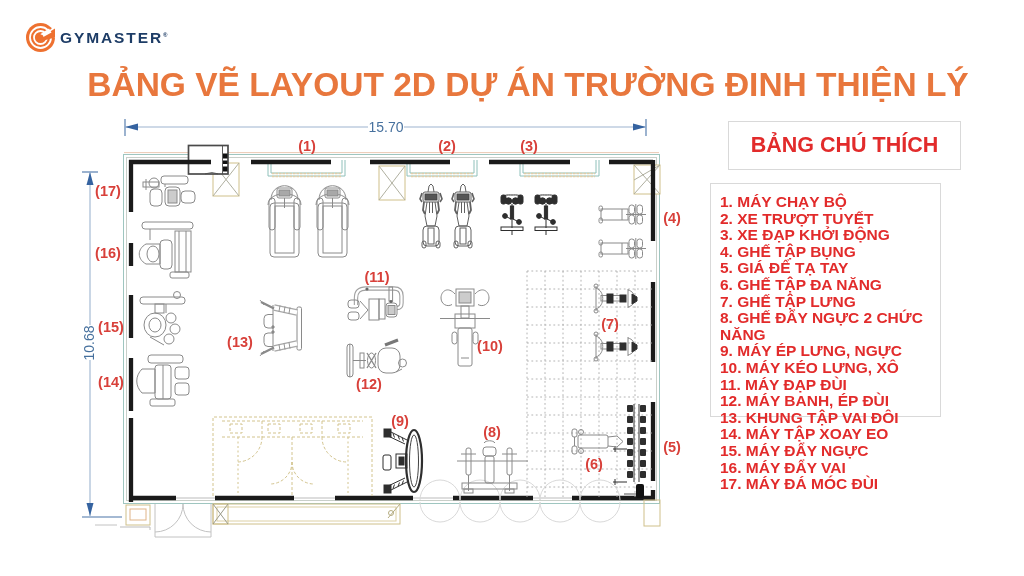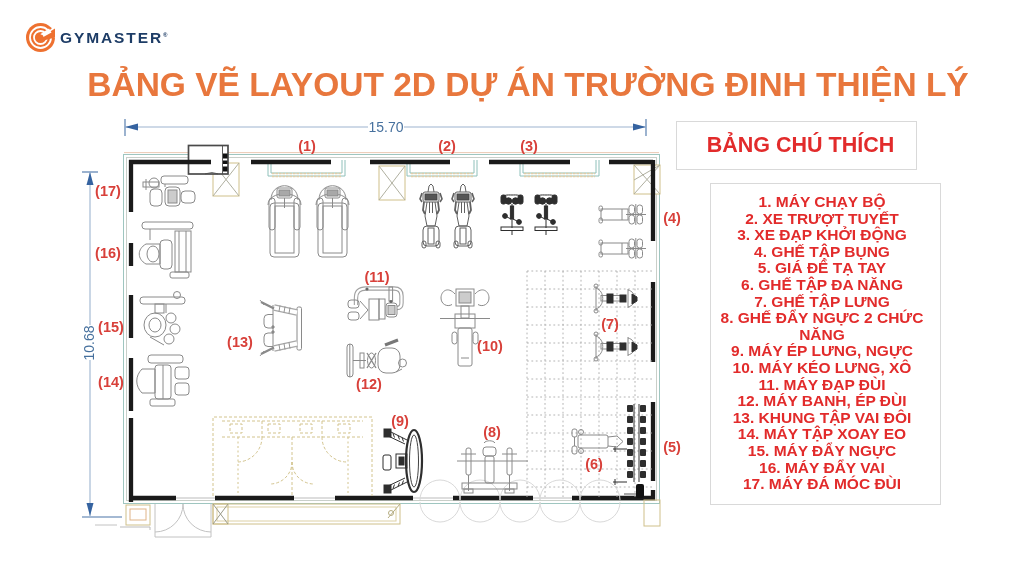--- a/index.html
+++ b/index.html
@@ -1,22 +1,22 @@
 <!DOCTYPE html>
 <html><head>
 <meta charset="utf-8">
 <style>
 html,body{margin:0;padding:0;background:#fff;}
 body{width:1024px;height:576px;overflow:hidden;position:relative;font-family:"Liberation Sans",sans-serif;}
 #logo{position:absolute;left:25px;top:22px;display:flex;align-items:center;}
 #logotext{color:#1d3c66;font-weight:bold;font-size:15.5px;letter-spacing:1.9px;margin-left:4px;}
 #logoreg{color:#1d3c66;font-size:6px;vertical-align:super;}
 #title{position:absolute;left:0;top:66px;width:1024px;text-align:center;color:#e8773d;font-weight:bold;font-size:33.5px;letter-spacing:0px;padding-left:16px;}
-#legendhead{position:absolute;left:676px;top:121px;width:231px;height:47px;border:1px solid #d9d9d9;display:flex;align-items:center;justify-content:center;color:#e22b2b;font-weight:bold;font-size:21.5px;padding-left:8px;}
-#legendlist{position:absolute;left:710px;top:183px;width:231px;height:322px;border:1px solid #d9d9d9;box-sizing:border-box;color:#e22b2b;font-weight:bold;font-size:15.5px;line-height:16.6px;padding:10px 16px 0 9px;text-align:center;}
+#legendhead{position:absolute;left:728px;top:121px;width:231px;height:47px;border:1px solid #d9d9d9;display:flex;align-items:center;justify-content:center;color:#e22b2b;font-weight:bold;font-size:21.5px;}
+#legendlist{position:absolute;left:710px;top:183px;width:231px;height:234px;border:1px solid #d9d9d9;box-sizing:border-box;color:#e22b2b;font-weight:bold;font-size:15.5px;line-height:16.6px;padding:10px 16px 0 9px;}
 #plan{position:absolute;left:0;top:0;}
 </style>
 </head>
 <body>
 <div id="logo">
   <svg width="31" height="31" viewBox="0 0 62 62">
     <circle cx="31" cy="31" r="29" fill="#ee7130"></circle>
     <circle cx="31" cy="31" r="21" fill="none" stroke="#fff" stroke-width="3.6"></circle>
     <circle cx="31" cy="31" r="13" fill="none" stroke="#fff" stroke-width="3.6"></circle>
     <polygon points="31,31 62,6 62,31" fill="#fff"></polygon>

